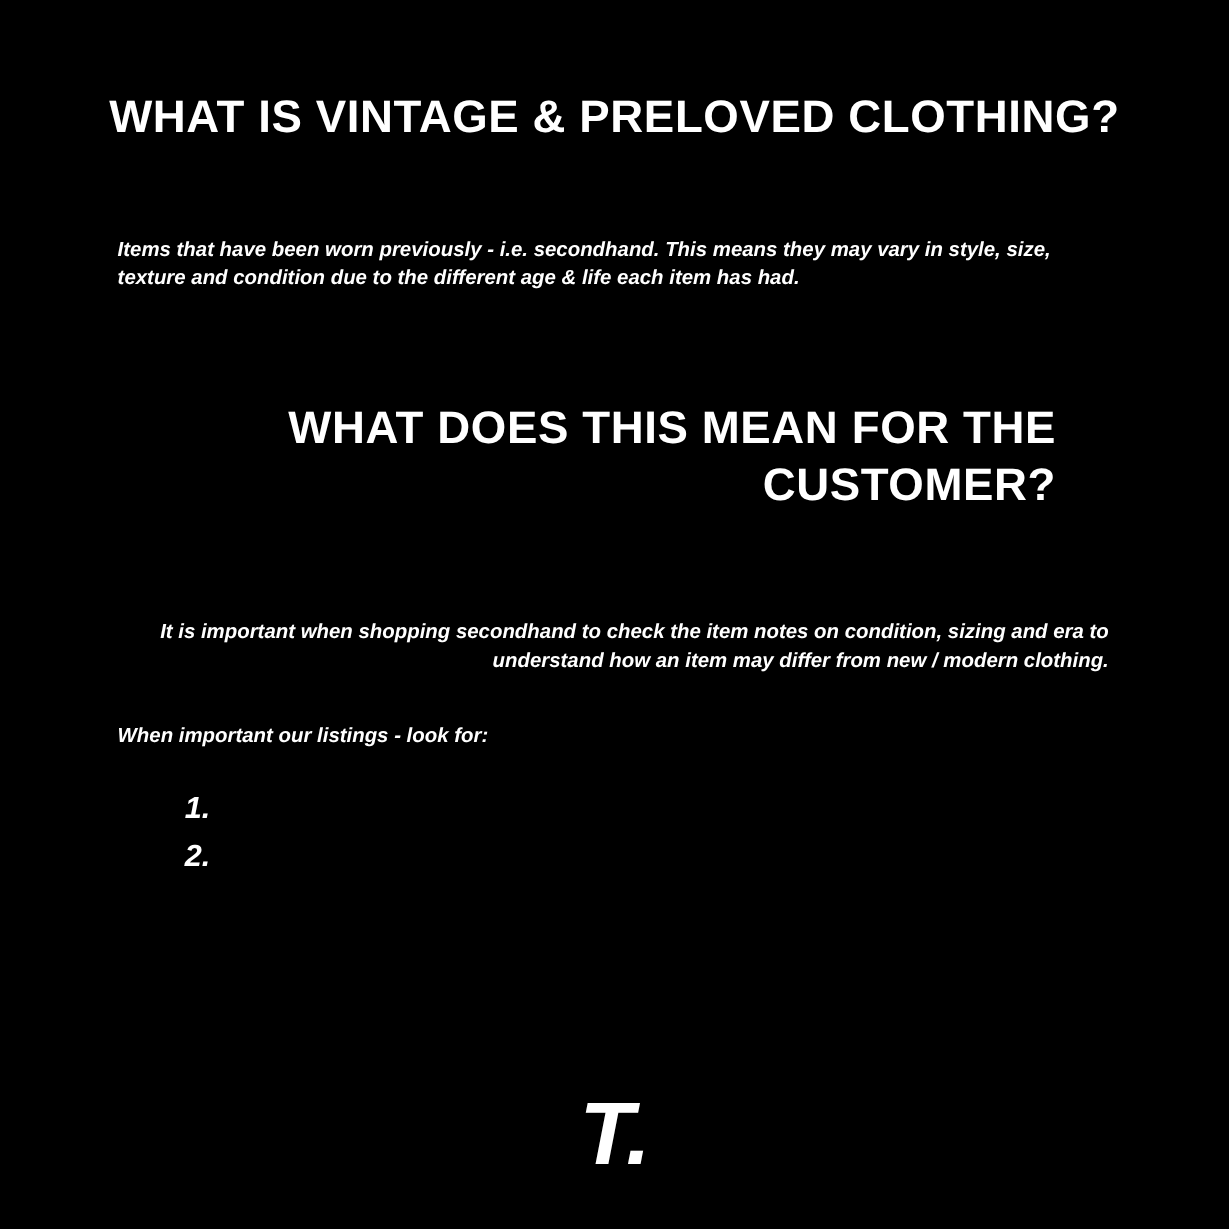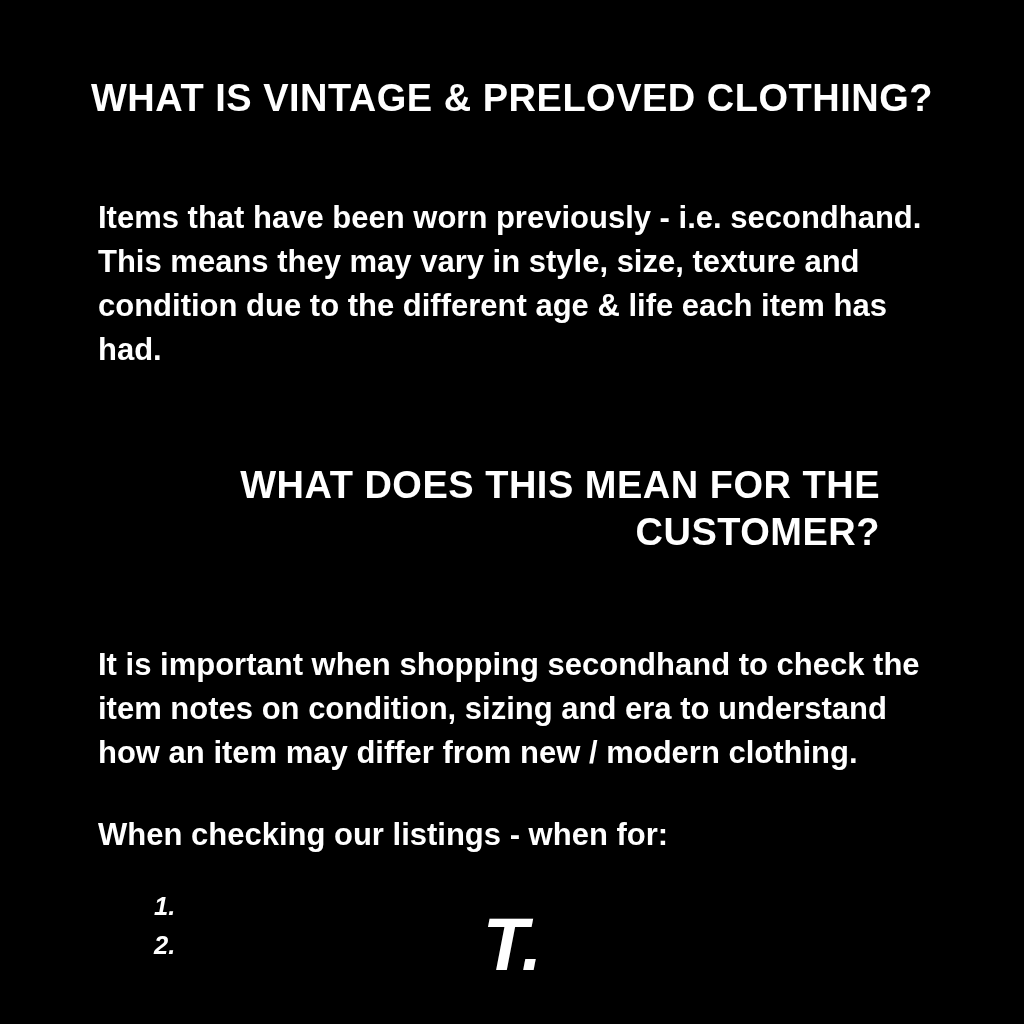--- a/index.html
+++ b/index.html
@@ -27,42 +27,44 @@
     font-weight: bold;
     font-style: normal;
     font-size: 38px;
     letter-spacing: 0.5px;
     line-height: 1.1;
     margin: 0;
     padding-top: 78px;
     white-space: nowrap;
   }
   .body-block {
+    font-style: italic;
     font-weight: bold;
-    font-size: 31px;
+    font-size: 17px;
     line-height: 1.42;
     margin: 0;
     padding-left: 34px;
     padding-right: 36px;
   }
   .block-1 {
     padding-top: 76px;
   }
   .heading-second {
     text-align: right;
     font-weight: bold;
     font-size: 38px;
     letter-spacing: 0.5px;
     line-height: 1.25;
     margin: 0;
     padding: 0 80px;
     padding-top: 90px;
   }
   .block-2 {
     padding-top: 86px;
+    text-align: right;
   }
   .block-3 {
     padding-top: 38px;
   }
   .list {
     margin: 0;
     padding-top: 30px;
     padding-left: 0;
     list-style: none;
   }
@@ -103,21 +105,21 @@
 <div class="page">
 
   <h1 class="heading-main">WHAT IS VINTAGE &amp; PRELOVED CLOTHING?</h1>
 
   <p class="body-block block-1">Items that have been worn previously - i.e. secondhand. This means they may vary in style, size, texture and condition due to the different age &amp; life each item has had.</p>
 
   <h2 class="heading-second">WHAT DOES THIS MEAN FOR THE CUSTOMER?</h2>
 
   <p class="body-block block-2">It is important when shopping secondhand to check the item notes on condition, sizing and era to understand how an item may differ from new / modern clothing.</p>
 
-  <p class="body-block block-3">When checking our listings - when for:</p>
+  <p class="body-block block-3">When important our listings - look for:</p>
 
   <ul class="list">
     <li class="list-item">
       <span class="list-num">1.</span>
     </li>
     <li class="list-item">
       <span class="list-num">2.</span>
     </li>
   </ul>
 

